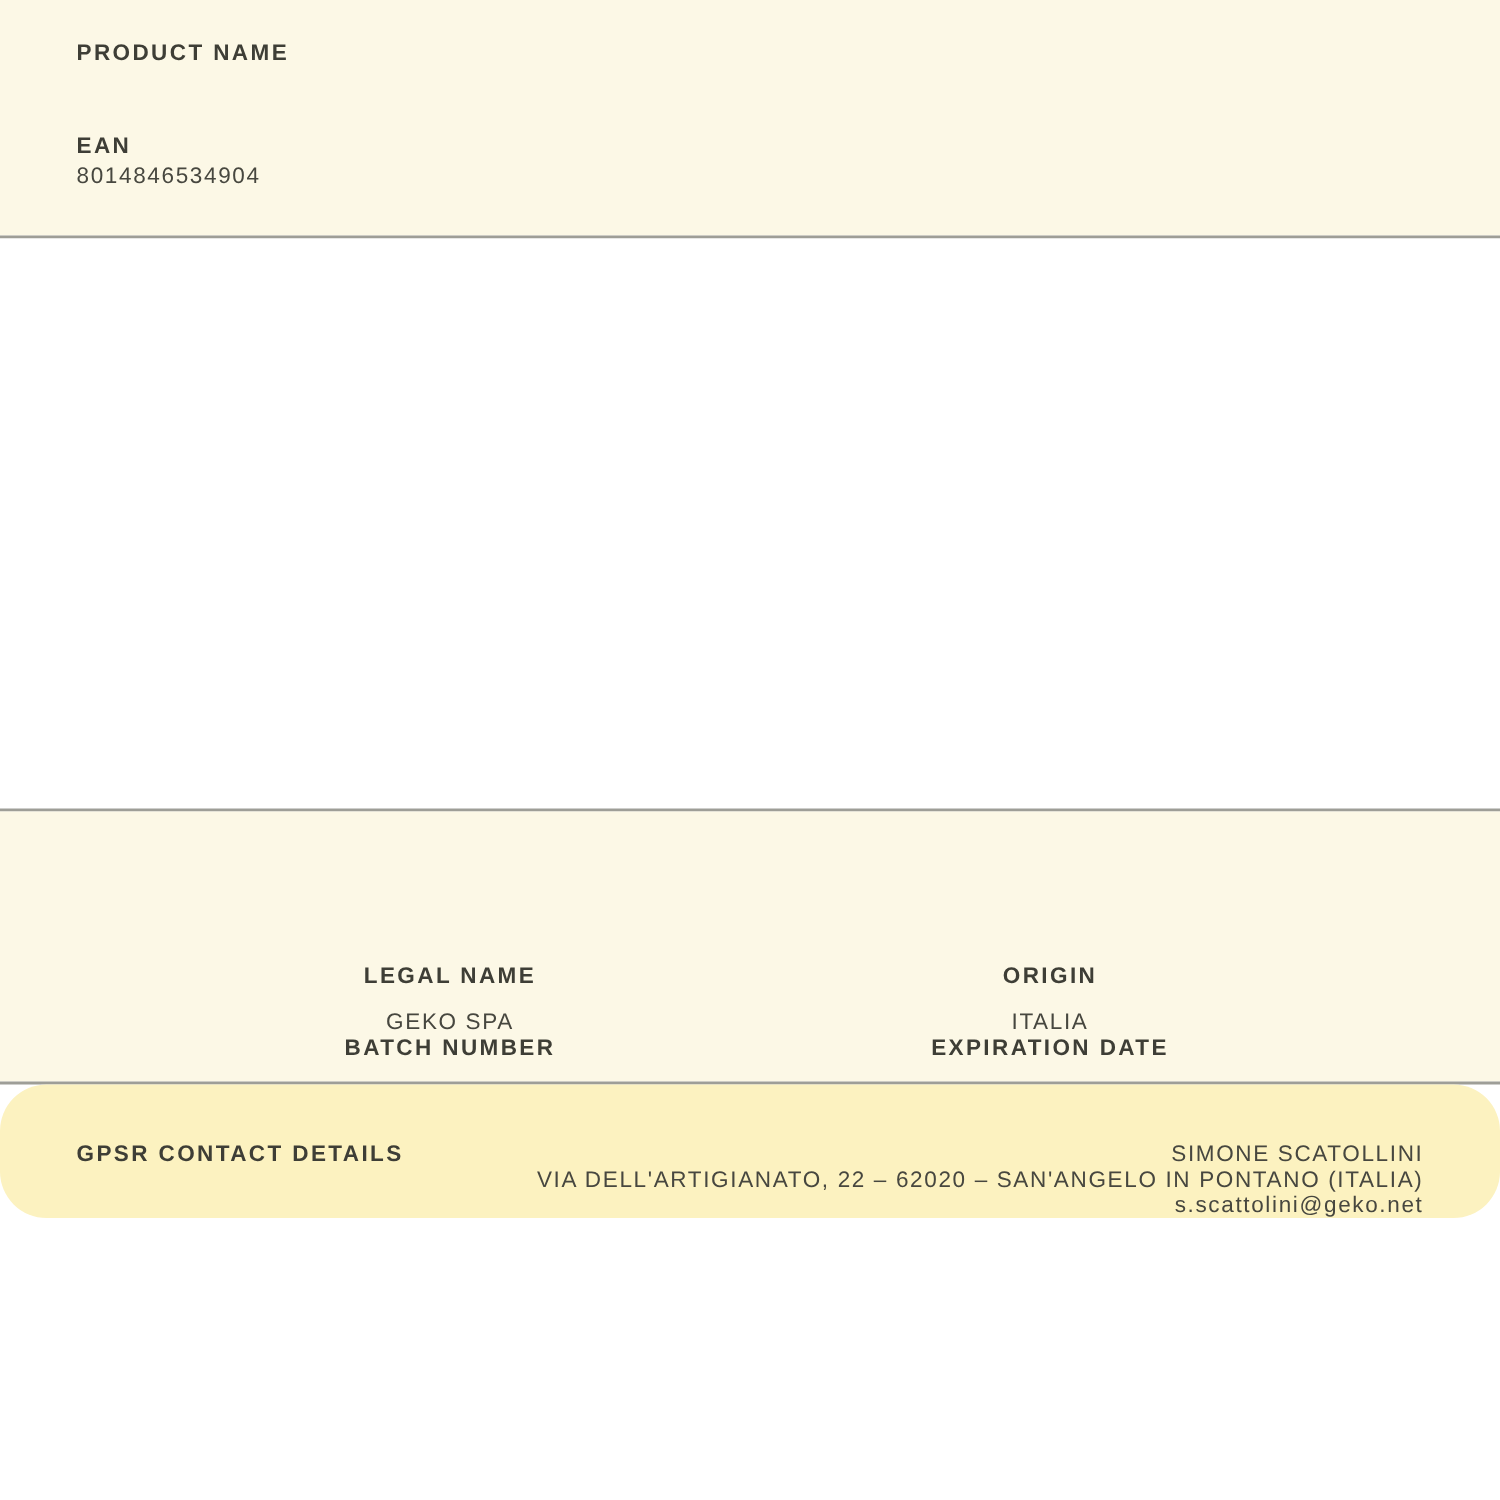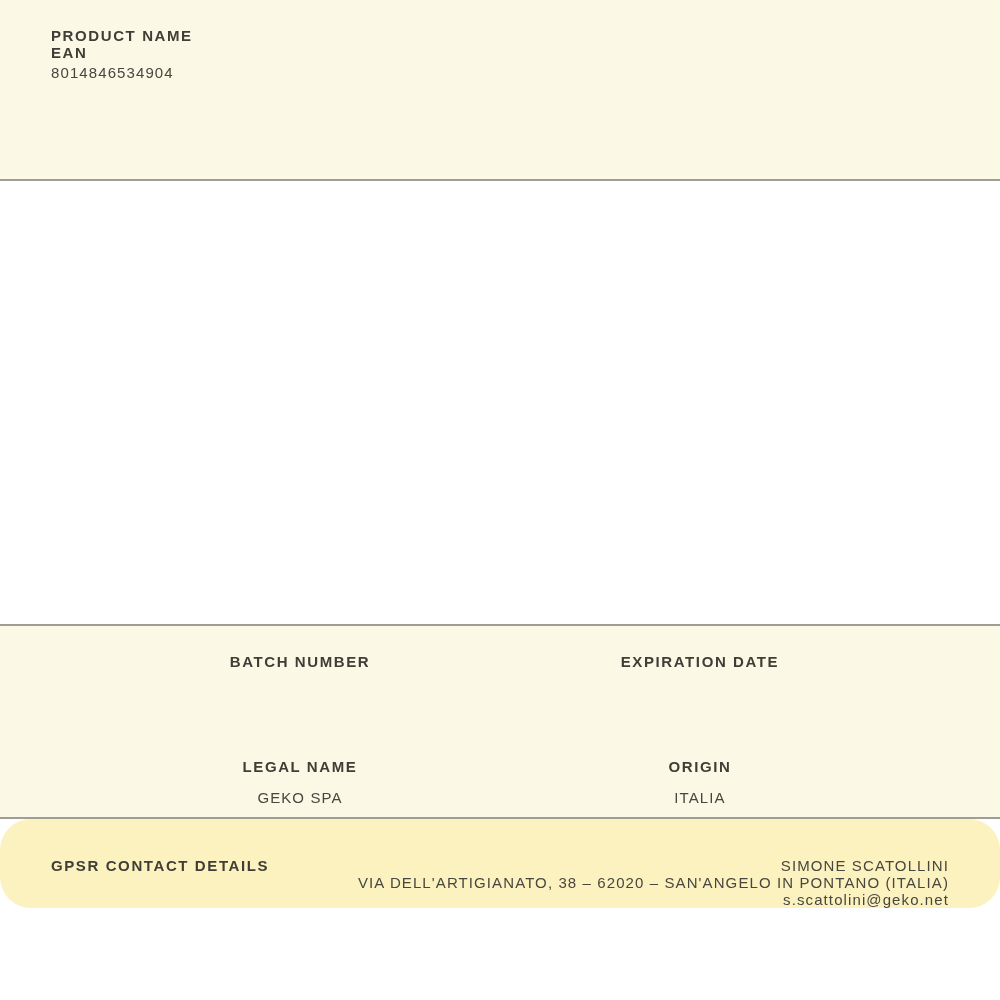--- a/index.html
+++ b/index.html
@@ -10,21 +10,21 @@
     --text-soft:#47473F;
   }
   *{box-sizing:border-box;margin:0;padding:0;}
   html,body{width:1000px;height:1000px;}
   body{
     font-family:"Liberation Sans","DejaVu Sans",sans-serif;
     color:var(--text);
     background:#fff;
     overflow:hidden;
   }
-  .sheet{width:1000px;height:908px;display:flex;flex-direction:column;}
+  .sheet{width:1000px;height:812px;display:flex;flex-direction:column;}
 
   .label{
     font-weight:bold;
     font-size:15px;
     letter-spacing:1.6px;
     color:var(--text);
   }
   .value{
     font-weight:normal;
     font-size:15px;
@@ -32,21 +32,21 @@
     color:var(--text-soft);
   }
 
   
   .section-product{
     height:184px;
     background:var(--cream);
     padding:27px 51px 0 51px;
   }
   .section-product .value{margin-top:14px;}
-  .section-product .ean-label{}
+  .section-product .ean-label{margin-top:45px;}
   .section-product .ean-value{margin-top:3px;}
 
   .divider{
     height:2px;
     background:var(--divider);
     border:none;
     flex:none;
   }
 
   
@@ -97,46 +97,46 @@
     <div class="value ean-value">8014846534904</div>
   </div>
 
   <div class="divider"></div>
 
   <div class="section-blank"></div>
 
   <div class="divider"></div>
 
   <div class="section-details">
+    <div class="details-grid row2">
+      <div>
+        <div class="label">LEGAL NAME</div>
+        <div class="value cell-value">GEKO SPA</div>
+      </div>
+      <div>
+        <div class="label">ORIGIN</div>
+        <div class="value cell-value">ITALIA</div>
+      </div>
+    </div>
     <div class="details-grid row1">
       <div>
         <div class="label">BATCH NUMBER</div>
         <div class="value cell-value"></div>
       </div>
       <div>
         <div class="label">EXPIRATION DATE</div>
         <div class="value cell-value"></div>
       </div>
     </div>
-    <div class="details-grid row2">
-      <div>
-        <div class="label">LEGAL NAME</div>
-        <div class="value cell-value">GEKO SPA</div>
-      </div>
-      <div>
-        <div class="label">ORIGIN</div>
-        <div class="value cell-value">ITALIA</div>
-      </div>
-    </div>
   </div>
 
   <div class="divider"></div>
 
   <div class="section-gpsr">
     <div class="label">GPSR CONTACT DETAILS</div>
     <div class="gpsr-contact">
       <div class="value">SIMONE SCATOLLINI</div>
-      <div class="value">VIA DELL'ARTIGIANATO, 38 – 62020 – SAN'ANGELO IN PONTANO (ITALIA)</div>
+      <div class="value">VIA DELL'ARTIGIANATO, 22 – 62020 – SAN'ANGELO IN PONTANO (ITALIA)</div>
       <div class="value">s.scattolini@geko.net</div>
     </div>
   </div>
 
 </div>
 
 </body></html>

